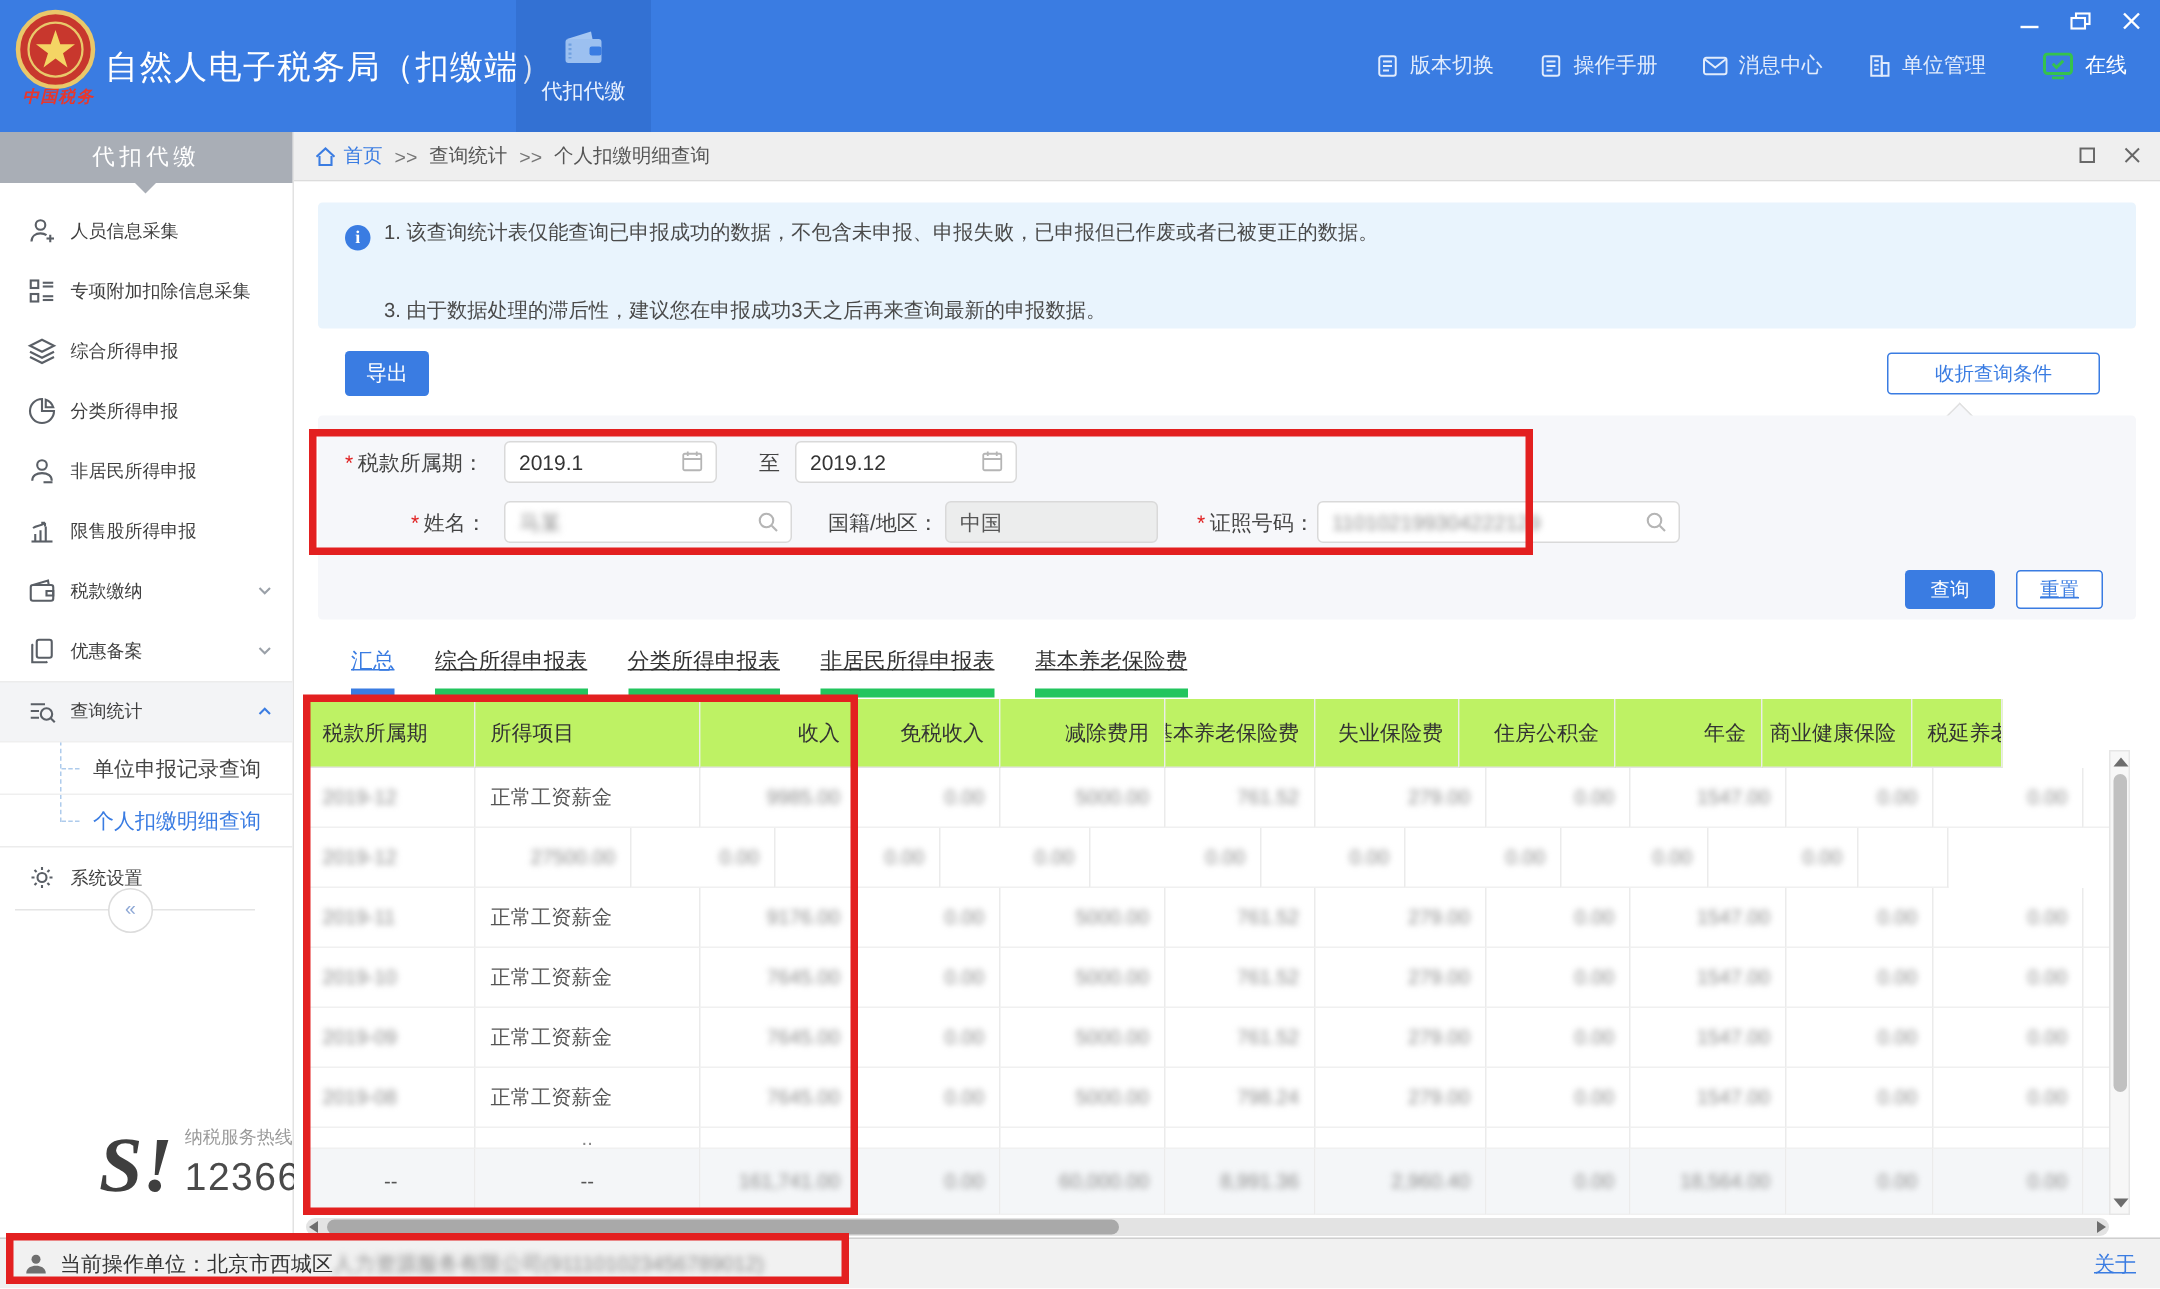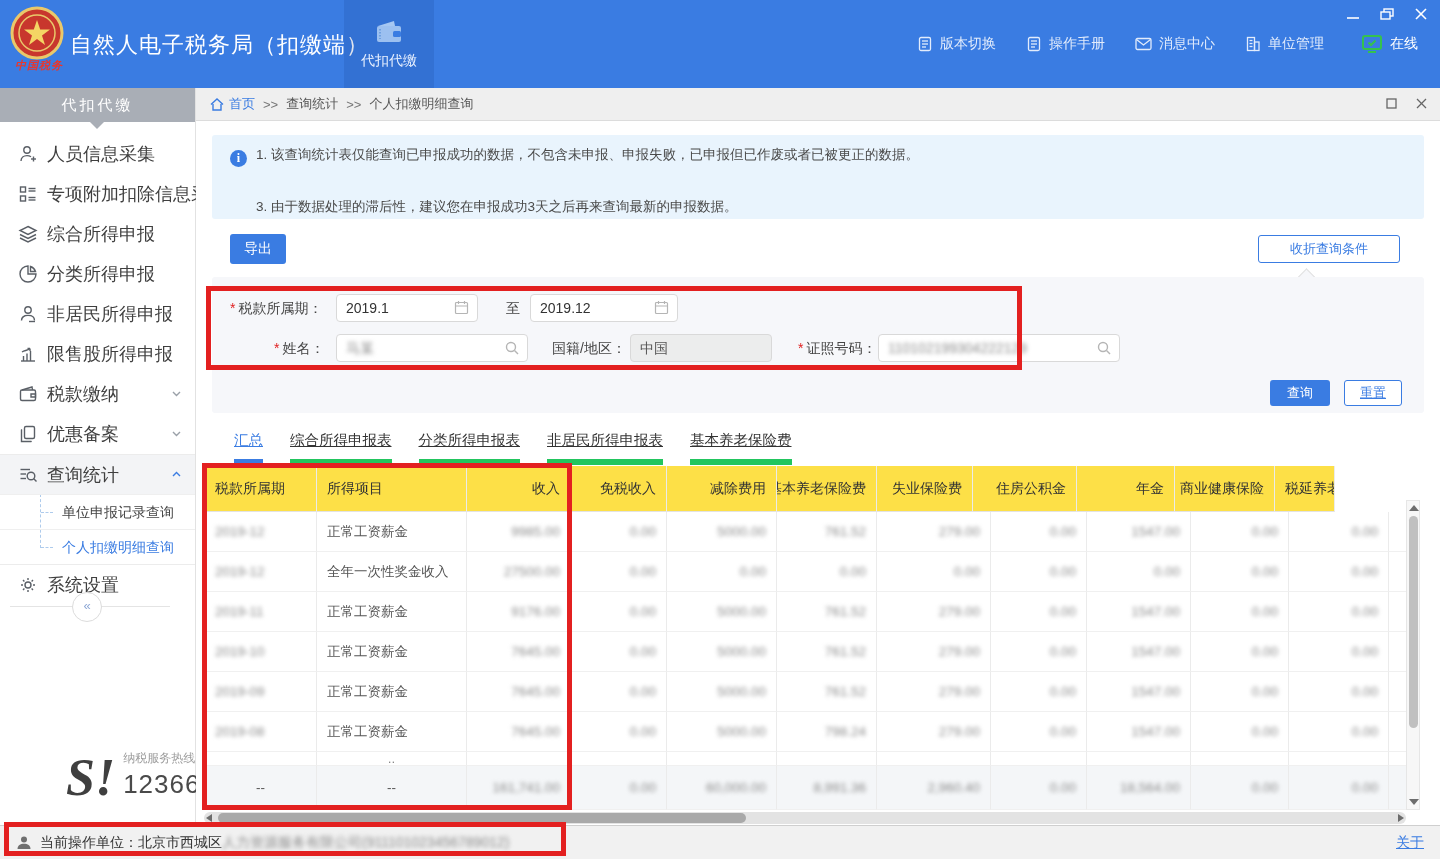--- a/index.html
+++ b/index.html
@@ -28,21 +28,21 @@
   #win-controls span{width:14px;height:12px;display:inline-block;cursor:pointer;}
 
   
   #sidebar{left:0;top:88px;width:196px;height:737px;background:#fff;border-right:1px solid #e2e2e2;box-sizing:border-box;}
   #side-header{height:34px;background:#a9aeb6;color:#fff;text-align:center;line-height:34px;
     font-size:15px;letter-spacing:3px;}
   #side-notch{position:absolute;left:90px;top:34px;width:0;height:0;
     border-left:7px solid transparent;border-right:7px solid transparent;border-top:7px solid #a9aeb6;}
   #side-menu{position:absolute;left:0;top:46px;width:195px;}
   .side-item{height:40px;display:flex;align-items:center;padding:0 12px 0 18px;cursor:pointer;
-    color:#3f3f3f;font-size:18px;box-sizing:border-box;}
+    color:#3f3f3f;font-size:12px;box-sizing:border-box;}
   .side-item .ic{width:20px;height:20px;margin-right:9px;color:#5a5f66;flex:none;}
   .side-item .lbl{flex:1;white-space:nowrap;}
   .side-item .chev{width:12px;height:12px;color:#9aa0a8;flex:none;}
   .side-item.section-open{background:#f3f4f6;border-top:1px solid #ececec;}
   .side-item.section-open .chev{color:#3a7ce2;}
   .submenu{position:relative;border-bottom:1px solid #ececec;}
   .submenu:before{content:"";position:absolute;left:40px;top:0;bottom:16px;border-left:1px dashed #aecbec;}
   .sub-item{height:34px;line-height:34px;padding-left:62px;font-size:14px;color:#444;
     cursor:pointer;position:relative;border-top:1px solid #efefef;}
   .sub-item:before{content:"";position:absolute;left:41px;top:17px;width:12px;border-top:1px dashed #aecbec;}
@@ -96,21 +96,21 @@
   
   #tabs{left:38px;top:310px;display:flex;gap:27px;}
   .tab{font-size:14.5px;padding-bottom:9px;border-bottom:6px solid #22c55e;color:#333;cursor:pointer;white-space:nowrap;text-decoration:underline;}
   .tab.active{color:#3a7ce2;border-bottom-color:#3a7ce2;}
 
   
   #table-wrap{left:8px;top:345px;width:1202px;height:344px;overflow:hidden;border-left:1px solid #ebebeb;box-sizing:border-box;}
   .tr{display:flex;width:1264px;}
   .tc{box-sizing:border-box;padding:0 10px;border-right:1px solid #ebebeb;border-bottom:1px solid #f0f0f0;
     display:flex;align-items:center;overflow:hidden;white-space:nowrap;flex:none;}
-  .tr.head .tc{height:46px;background:#fde047;color:#333;font-size:14px;border-bottom:1px solid #e3e3e3;}
+  .tr.head .tc{height:46px;background:#bef264;color:#333;font-size:14px;border-bottom:1px solid #e3e3e3;}
   .tr.data .tc{height:40px;font-size:13.5px;color:#555;}
   .tr.partial .tc{height:14px;font-size:13.5px;color:#888;border-bottom:1px solid #f0f0f0;}
   .tr.totals .tc{height:44px;background:#f4f6f8;font-size:13.5px;color:#555;}
   .al-r{justify-content:flex-end;}
   .al-c{justify-content:center;}
 
   
   #v-scroll{left:1210px;top:379px;width:14px;height:310px;background:#f7f7f7;border:1px solid #e6e6e6;box-sizing:border-box;}
   #v-scroll .arr{position:absolute;left:2px;width:0;height:0;border-left:5px solid transparent;border-right:5px solid transparent;}
   #v-scroll .up{top:4px;border-bottom:6px solid #6d6d6d;}
@@ -532,21 +532,20 @@
         </div>
         <div class="tc al-r" style="width: 100px;">
           <span class="rd">0.00</span>
         </div>
         <div class="tc" style="width: 60px;"></div>
       </div>
       <div class="tr data">
         <div class="tc" style="width: 112px;">
           <span class="rd">2019-12</span>
         </div>
-        <div class="tc" style="width: 150px;">全年一次性奖金收入</div>
         <div class="tc al-r" style="width: 104px;">
           <span class="rd">27500.00</span>
         </div>
         <div class="tc al-r" style="width: 96px;">
           <span class="rd">0.00</span>
         </div>
         <div class="tc al-r" style="width: 110px;">
           <span class="rd">0.00</span>
         </div>
         <div class="tc al-r" style="width: 100px;">

